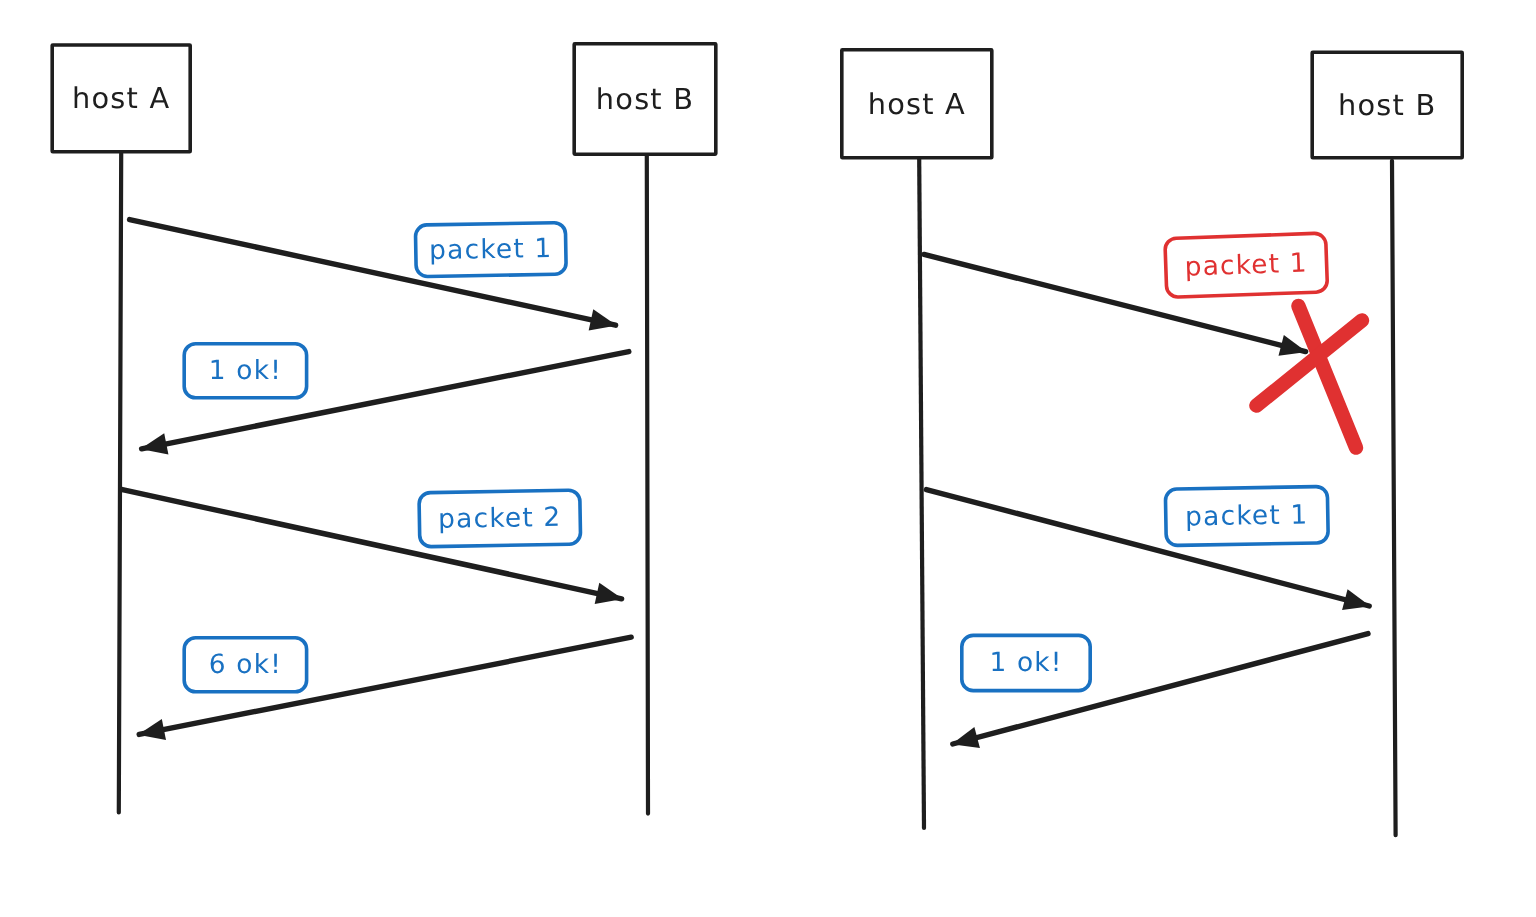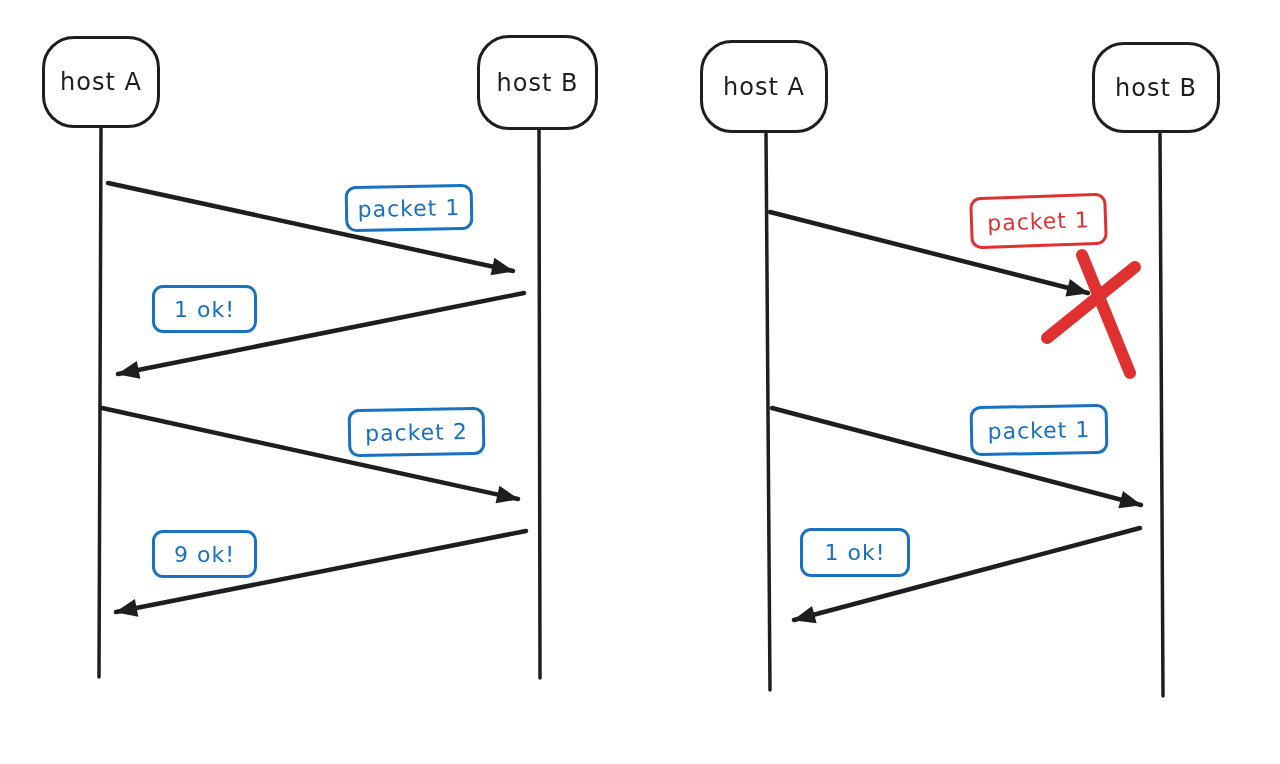--- a/index.html
+++ b/index.html
@@ -14,21 +14,21 @@
     width:1280px;height:764px;
     background:var(--bg);
     font-family:"DejaVu Sans", sans-serif;
     overflow:hidden;
   }
   .wires{position:absolute;left:0;top:0;width:1280px;height:764px;}
   .actor{
     position:absolute;
     box-sizing:border-box;
     border:3px solid var(--ink);
-    border-radius:32px;
+    border-radius:2px;
     background:var(--bg);
     display:flex;align-items:center;justify-content:center;
     font-size:24px;color:var(--ink);
     letter-spacing:1px;
   }
   .msg-label{
     position:absolute;
     box-sizing:border-box;
     border:3px solid;
     border-radius:11px;
@@ -75,21 +75,21 @@
       <path d="M1135,267 L1047,338" stroke="#e03131" stroke-width="12" stroke-linecap="round" fill="none"></path>
     </g>
   </svg>
 
   <div class="actor" style="left:42px;top:36px;width:118px;height:92px;">host A</div>
   <div class="actor" style="left:477px;top:35px;width:121px;height:95px;">host B</div>
 
   <div class="msg-label blue tilt-l" style="left:345px;top:185px;width:128px;height:46px;">packet 1</div>
   <div class="msg-label blue" style="left:152px;top:285px;width:105px;height:48px;">1 ok!</div>
   <div class="msg-label blue tilt-l" style="left:348px;top:408px;width:137px;height:48px;">packet 2</div>
-  <div class="msg-label blue" style="left:152px;top:530px;width:105px;height:48px;">9 ok!</div>
+  <div class="msg-label blue" style="left:152px;top:530px;width:105px;height:48px;">6 ok!</div>
 
   <div class="actor" style="left:700px;top:40px;width:128px;height:93px;">host A</div>
   <div class="actor" style="left:1092px;top:42px;width:128px;height:91px;">host B</div>
 
   <div class="msg-label red tilt-r" style="left:970px;top:195px;width:137px;height:52px;">packet 1</div>
   <div class="msg-label blue tilt-l" style="left:970px;top:405px;width:138px;height:50px;">packet 1</div>
   <div class="msg-label blue" style="left:800px;top:528px;width:110px;height:49px;">1 ok!</div>
 
 </div>
 

